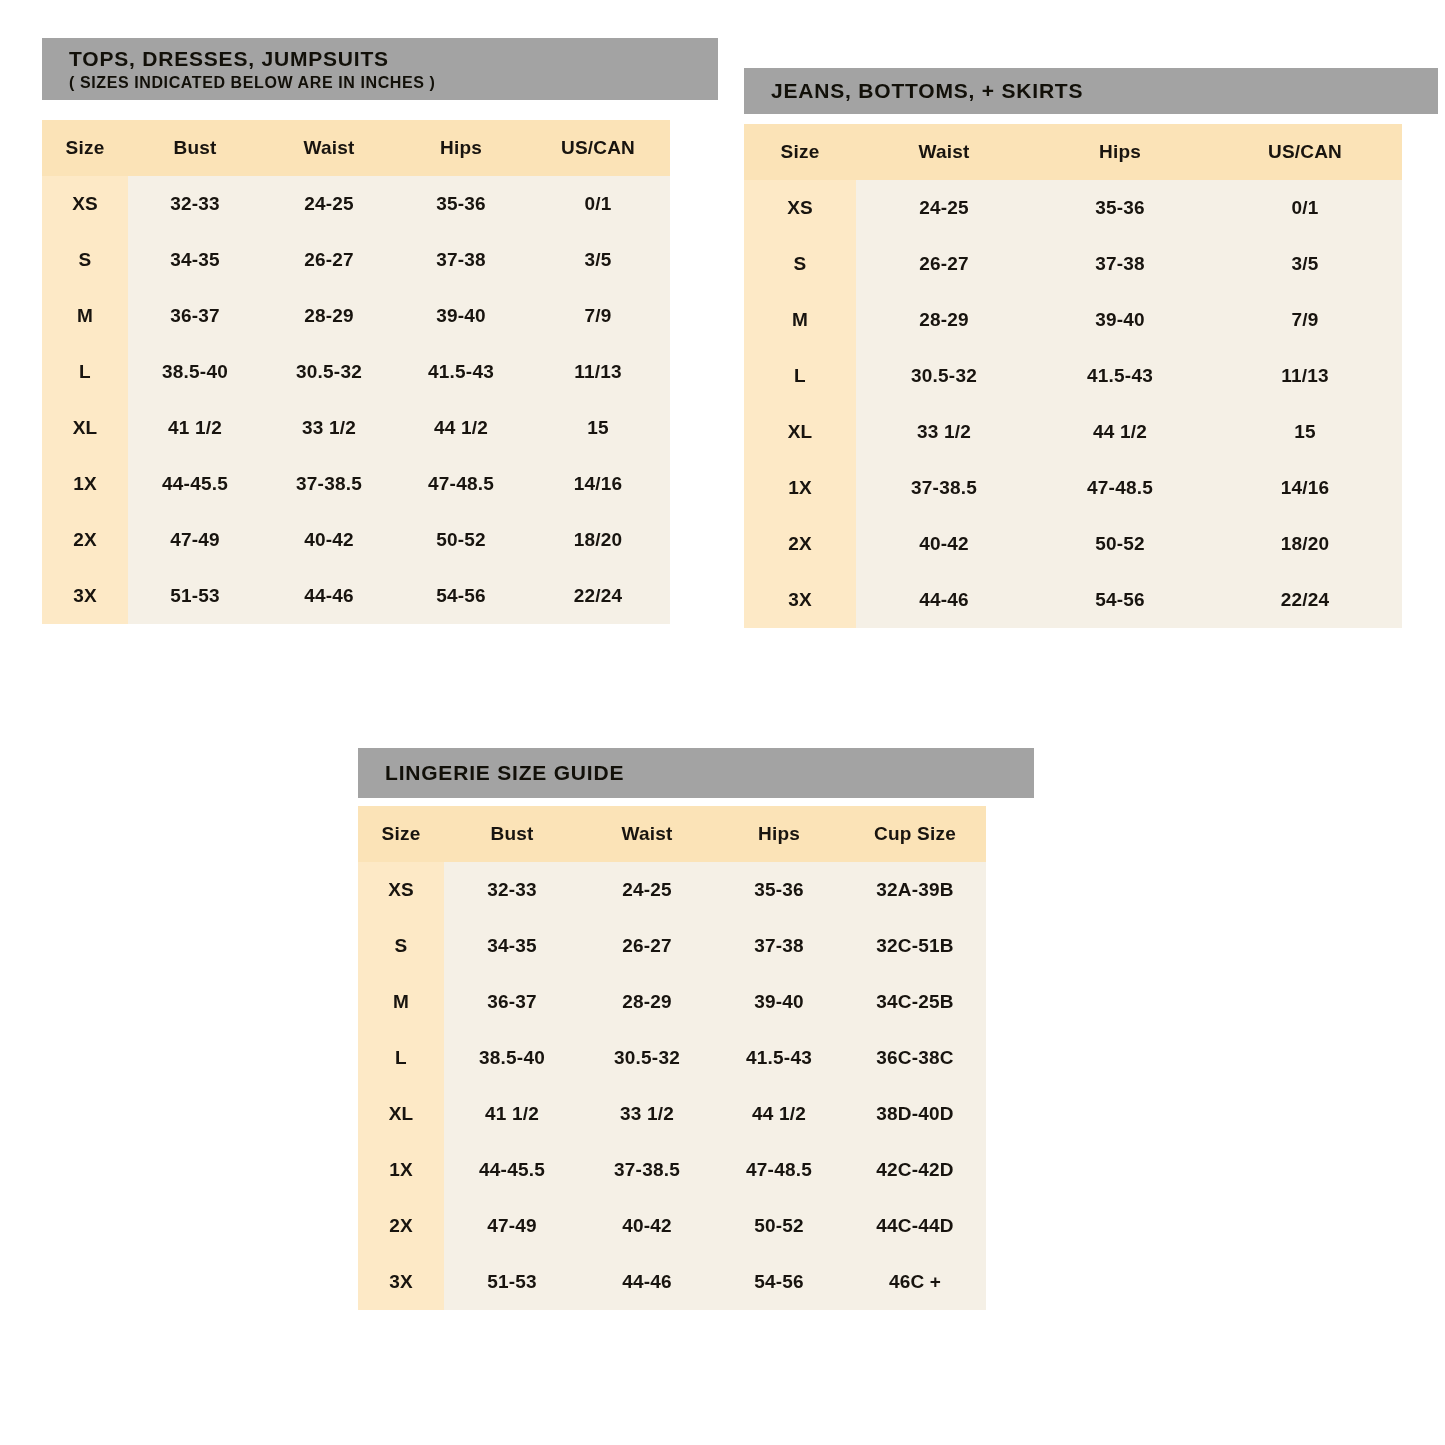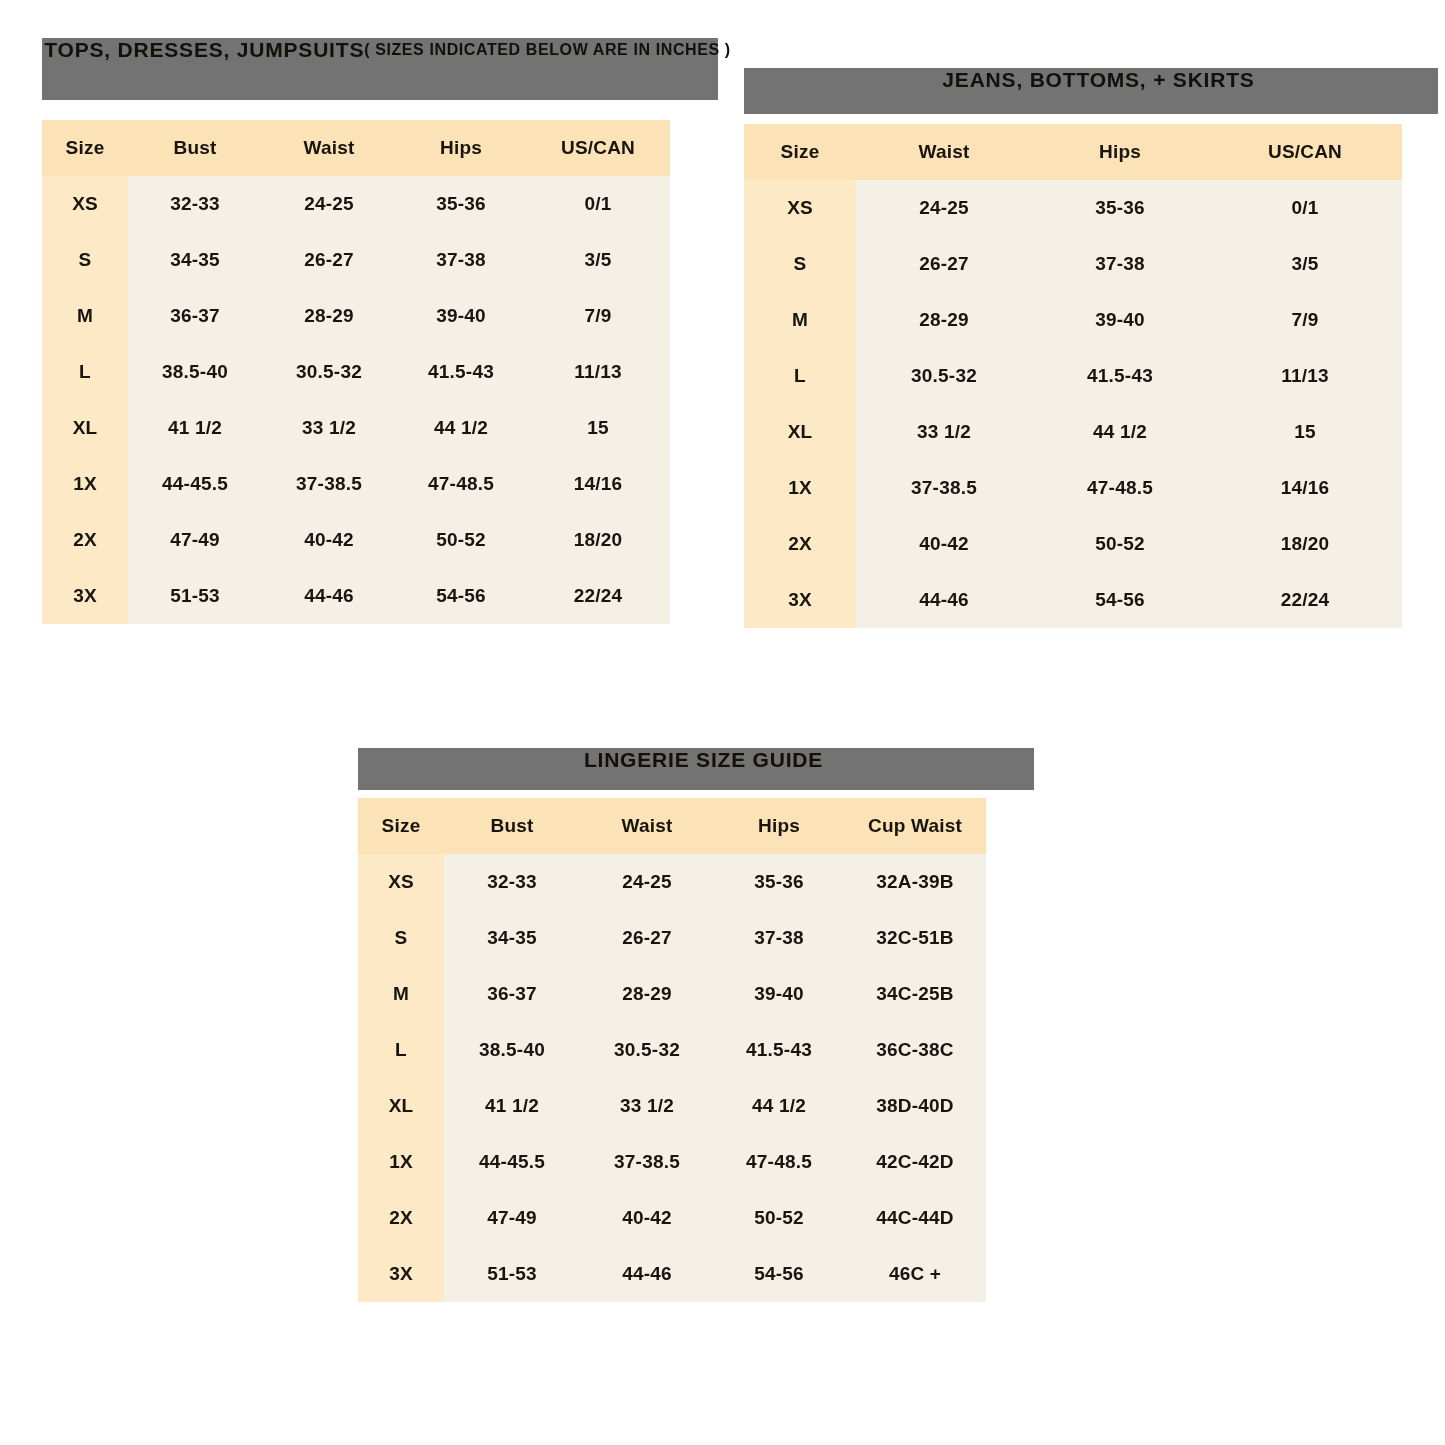--- a/index.html
+++ b/index.html
@@ -13,25 +13,25 @@
   }
   .canvas {
     position: absolute;
     inset: 0;
     background: #ffffff;
   }
   .size-table { position: absolute; }
 
   
   .title-block {
-    background: #737373;
+    background: #a3a3a3;
     display: flex;
-    flex-direction: row;
+    flex-direction: column;
     justify-content: center;
-    padding-left: 15px;
+    padding-left: 27px;
     width: 100%;
   }
   .title {
     font-weight: bold;
     font-size: 21px;
     letter-spacing: 0.8px;
     color: #121009;
     white-space: nowrap;
   }
   .subtitle {
@@ -47,21 +47,21 @@
   .grid {
     display: grid;
     grid-auto-rows: 56px;
   }
   .tops     { left: 42px;  top: 38px;  width: 676px; }
   .jeans    { left: 744px; top: 68px;  width: 694px; border-radius: 15px; }
   .lingerie { left: 358px; top: 748px; width: 676px; }
 
   .tops     .title-block { height: 62px; }
   .jeans    .title-block { height: 46px; }
-  .lingerie .title-block { height: 42px; }
+  .lingerie .title-block { height: 50px; }
 
   .tops     .grid { grid-template-columns: 86px 134px 134px 130px 144px; margin-top: 20px; }
   .jeans    .grid { grid-template-columns: 112px 176px 176px 194px;      margin-top: 10px; }
   .lingerie .grid { grid-template-columns: 86px 136px 134px 130px 142px; margin-top: 8px; }
 
   
   .cell {
     display: flex;
     align-items: center;
     justify-content: center;
@@ -180,21 +180,21 @@
 
   <section class="size-table lingerie">
     <div class="title-block">
       <div class="title">LINGERIE SIZE GUIDE</div>
     </div>
     <div class="grid">
         <div class="cell header-cell">Size</div>
         <div class="cell header-cell">Bust</div>
         <div class="cell header-cell">Waist</div>
         <div class="cell header-cell">Hips</div>
-        <div class="cell header-cell">Cup Waist</div>
+        <div class="cell header-cell">Cup Size</div>
         <div class="cell label-cell">XS</div>
         <div class="cell data-cell">32-33</div>
         <div class="cell data-cell">24-25</div>
         <div class="cell data-cell">35-36</div>
         <div class="cell data-cell">32A-39B</div>
         <div class="cell label-cell">S</div>
         <div class="cell data-cell">34-35</div>
         <div class="cell data-cell">26-27</div>
         <div class="cell data-cell">37-38</div>
         <div class="cell data-cell">32C-51B</div>

